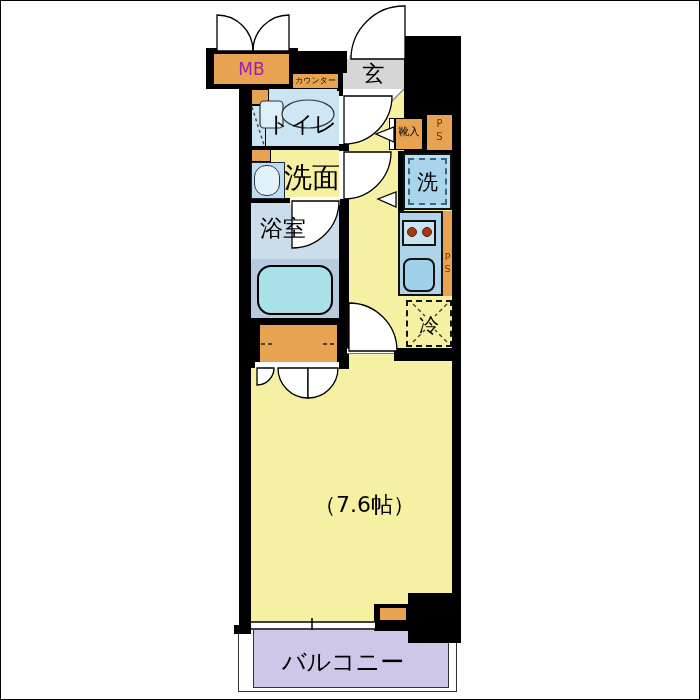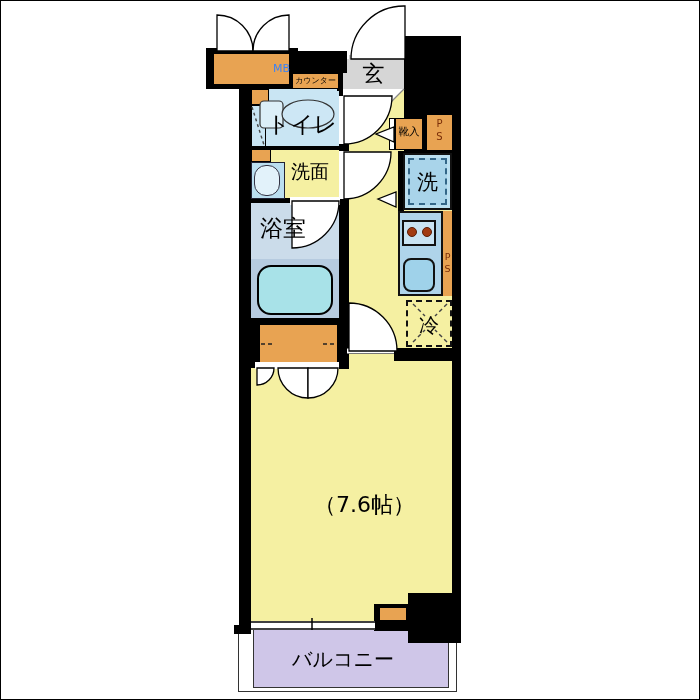--- a/index.html
+++ b/index.html
@@ -117,33 +117,33 @@
       <line x1="260" y1="343" x2="273" y2="343" stroke-dasharray="4,3" stroke="#222"></line>
       <line x1="322" y1="343" x2="335" y2="343" stroke-dasharray="4,3" stroke="#222"></line>
     </g>
 
     <g>
       <circle cx="411" cy="231" r="4.5" fill="#A23B12" stroke="#5A1E08" stroke-width="1"></circle>
       <circle cx="426" cy="231" r="4.5" fill="#A23B12" stroke="#5A1E08" stroke-width="1"></circle>
     </g>
   </svg>
 
-  <div class="lbl" style="left:212px;top:52px;width:77px;height:32px;line-height:32px;font-size:11px;color:#3b82f6;text-align:right;">MB</div>
+  <div class="lbl" style="left:212px;top:52px;width:77px;height:32px;line-height:32px;font-size:17px;color:#a21caf;">MB</div>
   <div class="lbl" style="left:291px;top:72px;width:47px;height:16px;line-height:16px;font-size:8px;">カウンター</div>
   <div class="lbl" style="left:342px;top:59px;width:61px;height:28px;line-height:28px;font-size:22px;">玄</div>
   <div class="lbl" style="left:264px;top:108px;width:74px;font-size:23px;">トイレ</div>
-  <div class="lbl" style="left:283px;top:158px;width:52px;font-size:19px;">洗面</div>
+  <div class="lbl" style="left:283px;top:158px;width:52px;font-size:28px;">洗面</div>
   <div class="lbl" style="left:253px;top:212px;width:58px;font-size:23px;">浴室</div>
   <div class="lbl" style="left:394px;top:124px;width:28px;font-size:10.5px;">靴入</div>
   <div class="lbl" style="left:426px;top:116px;width:25px;font-size:10px;line-height:13px;color:#7A2E08;">
     <span>P</span><br>
     <span>S</span>
   </div>
   <div class="lbl" style="left:402px;top:167px;width:49px;font-size:21px;">洗</div>
   <div class="lbl" style="left:441px;top:250px;width:11px;font-size:9.5px;line-height:12px;color:#7A2E08;">
     <span>P</span><br>
     <span>S</span>
   </div>
   <div class="lbl" style="left:405px;top:311px;width:46px;font-size:20px;">冷</div>
   <div class="lbl" style="left:294px;top:489px;width:120px;font-size:22px;text-align:right;">（7.6帖）</div>
-  <div class="lbl" style="left:272px;top:645px;width:140px;font-size:20px;">バルコニー</div>
+  <div class="lbl" style="left:272px;top:645px;width:140px;font-size:24px;">バルコニー</div>
 
 </div>
 
 </body></html>

